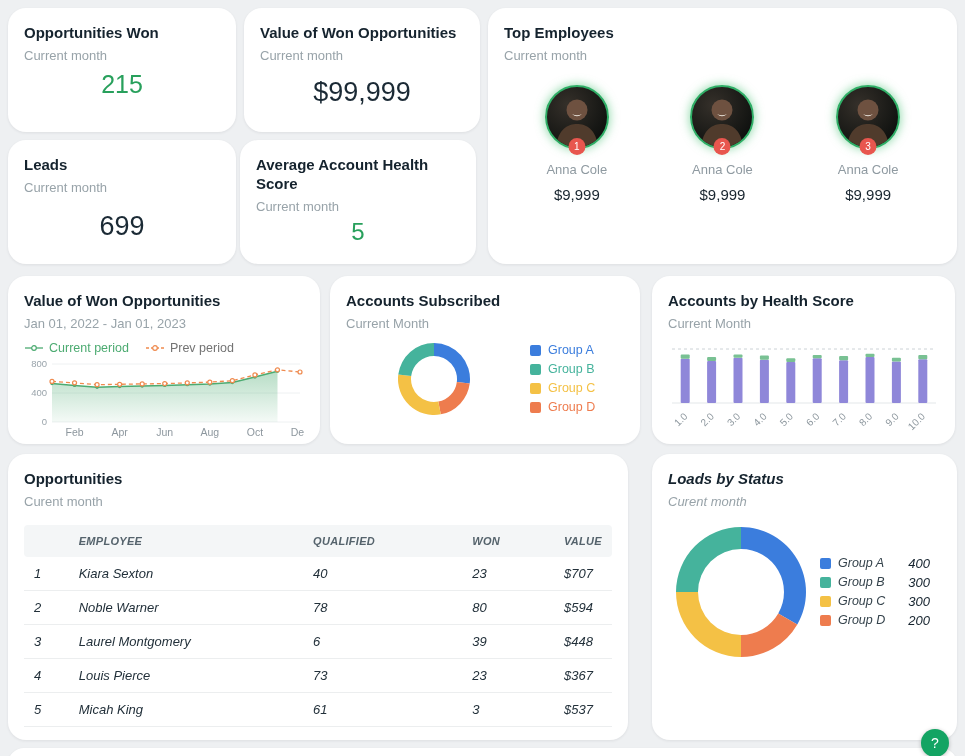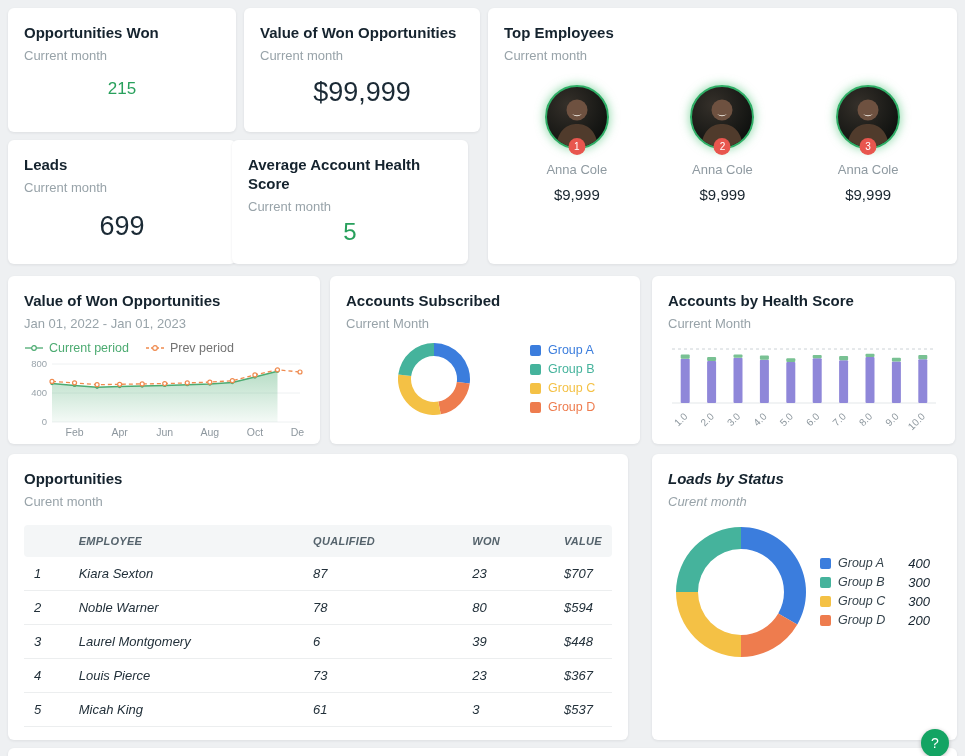--- a/index.html
+++ b/index.html
@@ -1,30 +1,30 @@
 <!DOCTYPE html>
 <html><head>
 <meta charset="utf-8">
 <style>
   html,body{margin:0;padding:0;}
   body{font-family:"Liberation Sans", sans-serif;}
   .page{position:relative;width:965px;height:756px;background:#eef0f2;overflow:hidden;}
-  .card{position:absolute;background:#fff;border-radius:6px;box-shadow:0 1px 3px rgba(20,30,40,.08);
+  .card{position:absolute;background:#fff;border-radius:18px;box-shadow:0 1px 3px rgba(20,30,40,.08);
         padding:16px;box-sizing:border-box;}
   .card-title{margin:0;font-size:15px;font-weight:700;color:#15232e;line-height:1.25;}
   .card-subtitle{font-size:13px;color:#98a3a9;margin-top:5px;}
   .stat-value{color:#1b2a35;text-align:center;}
   #card-opp-won{left:8px;top:8px;width:228px;height:124px;}
-  #card-opp-won .stat-value{margin-top:16px;font-size:17px;}
+  #card-opp-won .stat-value{margin-top:7px;font-size:25px;}
   #card-value-won{left:244px;top:8px;width:236px;height:124px;}
   #card-value-won .stat-value{margin-top:14px;font-size:27px;}
   #card-top-emp{left:488px;top:8px;width:469px;height:256px;}
   #card-leads{left:8px;top:140px;width:228px;height:124px;}
   #card-leads .stat-value{margin-top:16px;font-size:27px;}
-  #card-avg-health{left:232px;top:140px;width:236px;height:124px;}
+  #card-avg-health{left:240px;top:140px;width:236px;height:124px;}
   #card-avg-health .stat-value{margin-top:4px;font-size:24px;}
   #card-line{left:8px;top:276px;width:312px;height:168px;}
   #card-donut1{left:330px;top:276px;width:310px;height:168px;}
   #card-bar{left:652px;top:276px;width:303px;height:168px;}
   #card-table{left:8px;top:454px;width:620px;height:286px;}
   #card-donut2{left:652px;top:454px;width:305px;height:286px;font-style:italic;}
   #bottom-strip{left:8px;top:748px;width:949px;height:24px;}
   
   .employees-row{display:flex;justify-content:space-around;margin-top:14px;}
   .employee{display:flex;flex-direction:column;align-items:center;width:33%;}
@@ -298,21 +298,21 @@
           <th class="col-emp">EMPLOYEE</th>
           <th class="col-qual">QUALIFIED</th>
           <th class="col-won">WON</th>
           <th>VALUE</th>
         </tr>
       </thead>
       <tbody id="table-body">
           <tr>
             <td>1</td>
             <td>Kiara Sexton</td>
-            <td>87</td>
+            <td>40</td>
             <td>23</td>
             <td>$707</td>
           </tr>
           <tr>
             <td>2</td>
             <td>Noble Warner</td>
             <td>78</td>
             <td>80</td>
             <td>$594</td>
           </tr>

